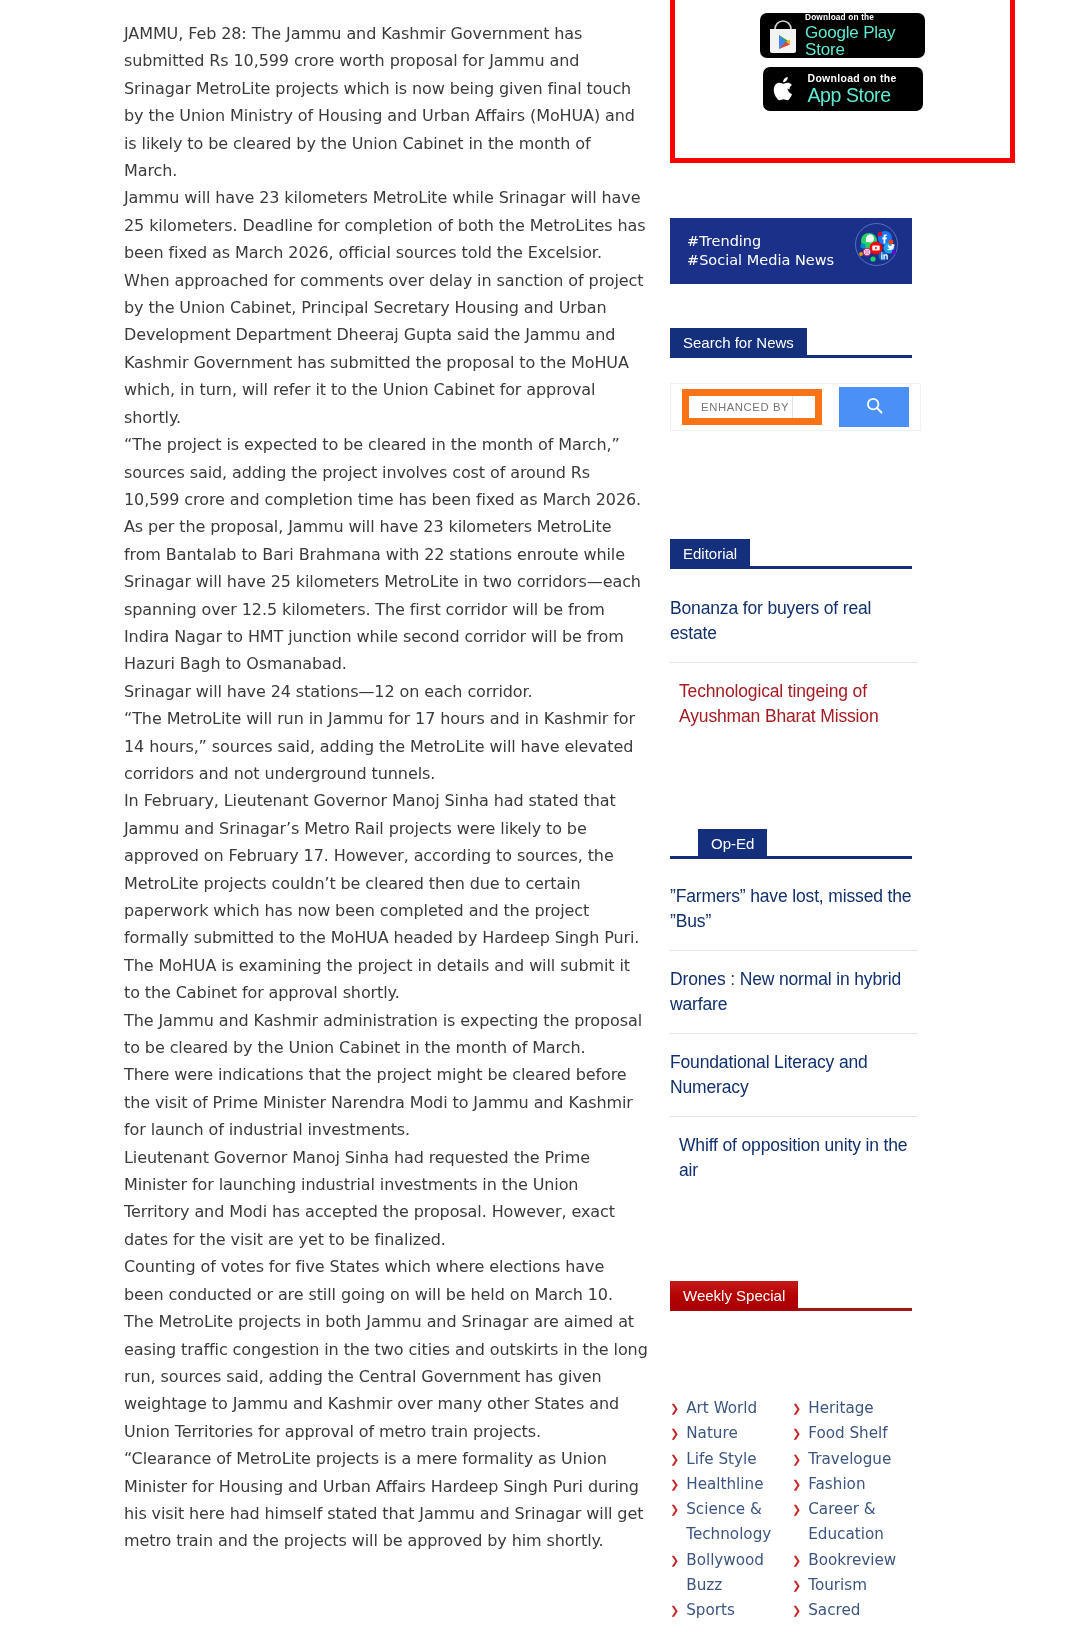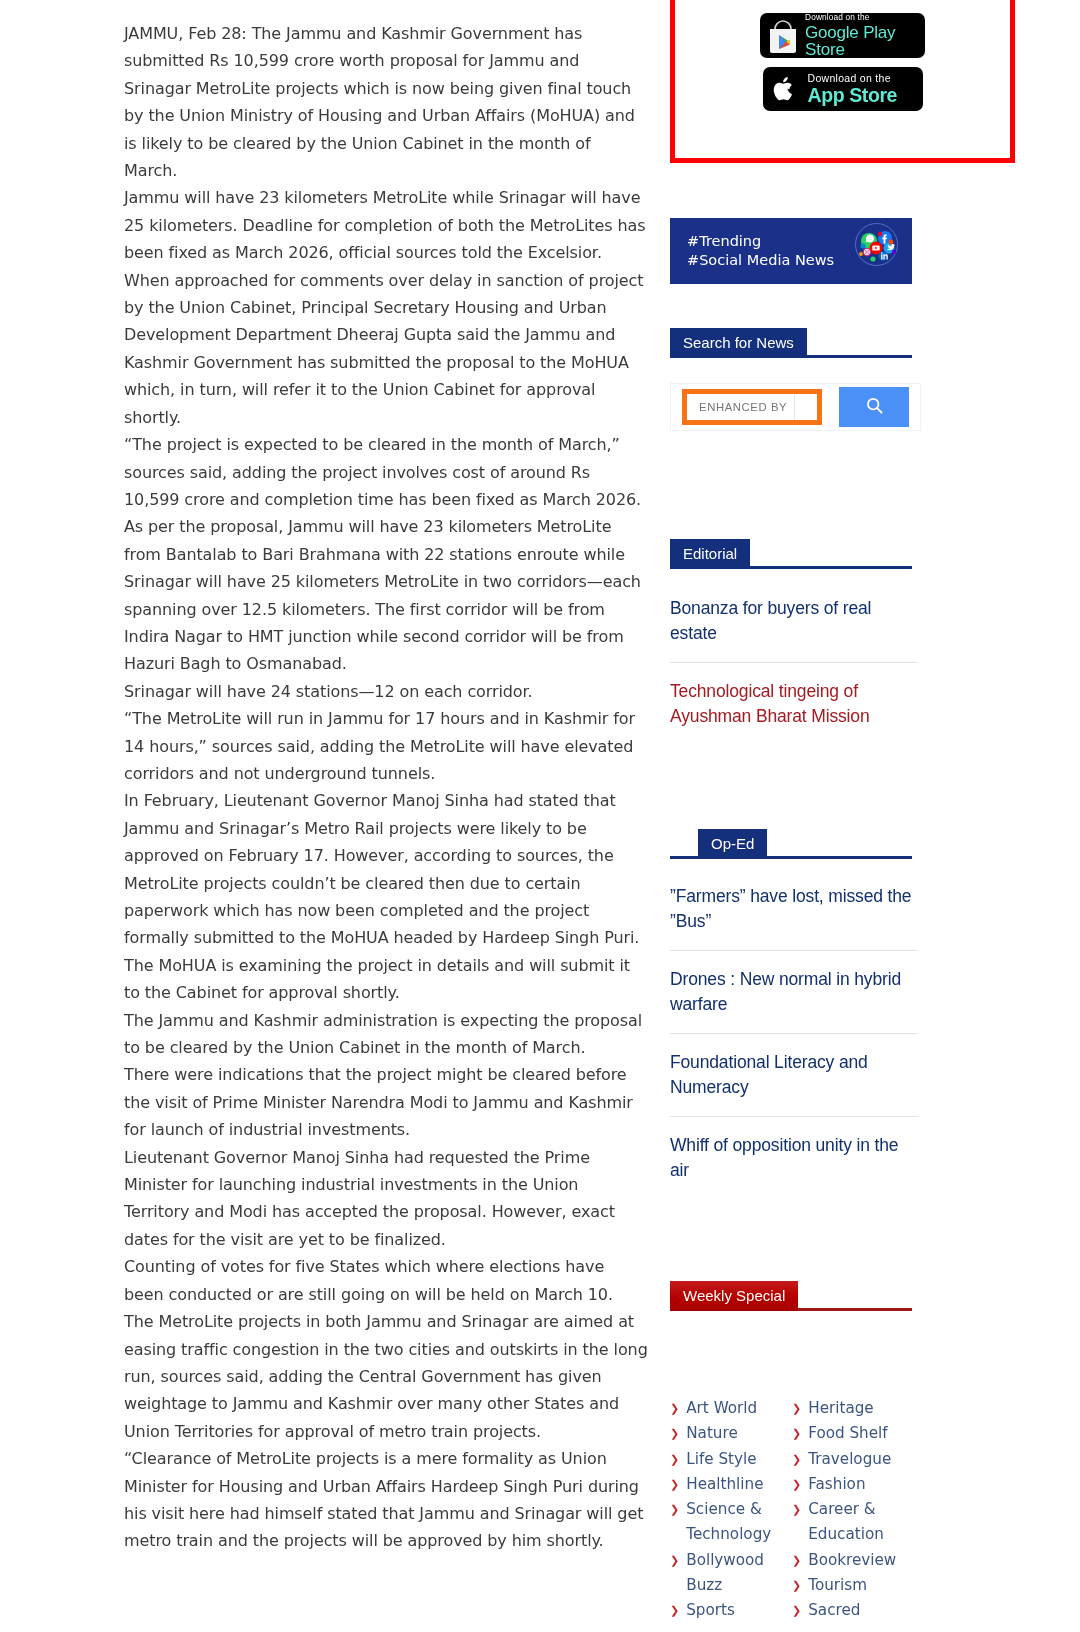--- a/index.html
+++ b/index.html
@@ -84,29 +84,30 @@
   }
   .gp-icon { width: 34px; height: 36px; flex: 0 0 auto; }
   .as-icon { width: 26px; height: 30px; flex: 0 0 auto; margin-right: 6px;}
   .badge-txt { display: flex; flex-direction: column; justify-content: center; line-height: 1; margin-left: 5px;}
   .badge-txt .small {
     color: #fff;
     font-size: 8.3px;
     font-family: "Liberation Sans", sans-serif;
     letter-spacing: 0.15px;
     margin-bottom: 2px;
+    font-weight: bold;
   }
   .badge-txt .big {
     color: #5eead4;
     font-size: 17px;
     font-family: "Liberation Sans", sans-serif;
     letter-spacing: -0.2px;
   }
   .badge-as .badge-txt .small { font-size: 10.5px; letter-spacing: 0.3px;}
-  .badge-as .badge-txt .big { font-size: 19.5px; font-weight: bold; letter-spacing: -0.4px;}
+  .badge-as .badge-txt .big { font-size: 19.5px; font-weight: normal; letter-spacing: -0.4px;}
 
   
   .trending-banner {
     position: absolute;
     left: 10px;
     top: 218px;
     width: 242px;
     height: 66px;
     background: #1b3189;
     display: flex;
@@ -161,21 +162,21 @@
   .hl-list { position: absolute; left: 10px; width: 248px; }
   .hl-item {
     font-family: "Liberation Sans", sans-serif;
     font-size: 17.5px;
     line-height: 25px;
     color: #11306d;
     padding: 16px 0 16px 0;
     border-bottom: 1px solid #e3e3e3;
     letter-spacing: -0.15px;
   }
-  .hl-item.last { border-bottom: none; }
+  .hl-item.last { border-bottom: none; margin-left: 9px; }
   .hl-item.red { color: #a41b22; }
 
   
   .ws-cols {
     position: absolute;
     left: 10px;
     top: 1396px;
     width: 260px;
     display: flex;
     gap: 0px;
@@ -208,21 +209,21 @@
     height: 48px;
     background: #fff;
     border: 1px solid #f1f1f1;
     display: flex;
     align-items: center;
   }
   .cse-input {
     width: 140px;
     height: 36px;
     margin-left: 11px;
-    border: 5px solid #f97316;
+    border: 7px solid #f97316;
     background: #fff;
     display: flex;
     align-items: center;
     position: relative;
   }
   .cse-placeholder {
     font-family: "Liberation Sans", sans-serif;
     font-size: 11.3px;
     color: #757575;
     letter-spacing: 0.6px;

